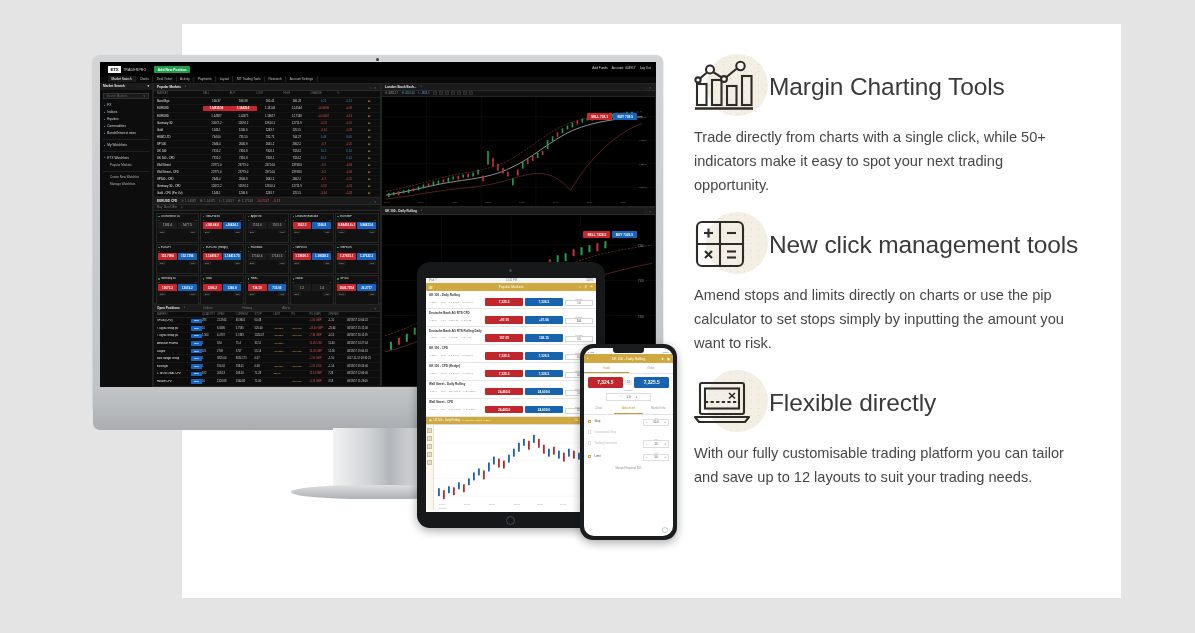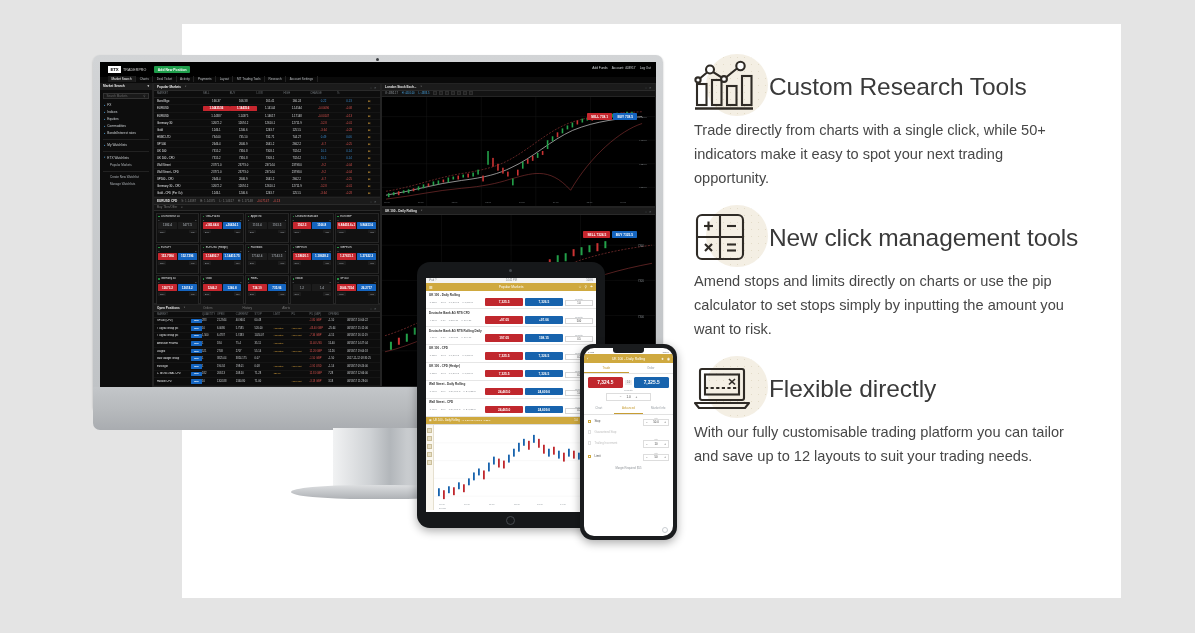--- a/index.html
+++ b/index.html
@@ -50,21 +50,21 @@
     color:#3a3a3a;
     letter-spacing:-0.1px;
     white-space:nowrap;
     margin-left:-3px;
   }
   .feature-body {
     font-size:14.6px;
     line-height:24px;
     color:#474747;
     width:385px;
-    margin-top:0;
+    margin-top:7px;
   }
   .cta {
     margin-top:23px;
     display:inline-block;
     padding:15px 34px;
     border:1.5px solid #3d5fa8;
     background:#ffffff;
     color:#3457a5;
     font-size:16.5px;
     font-weight:bold;
@@ -1469,21 +1469,21 @@
                 <line x1="1" y1="48.5" x2="59" y2="48.5" stroke-width="2.4"></line>
                 <polyline points="4,20 16,10 30,19 46,6"></polyline>
                 <circle cx="4" cy="20" r="2.6" fill="#fff"></circle>
                 <circle cx="16" cy="9.5" r="4" fill="#fff"></circle>
                 <circle cx="30" cy="19" r="2.9" fill="#fff"></circle>
                 <circle cx="46.5" cy="6" r="4.2" fill="#fff"></circle>
               </g>
             </svg>
           </div>
         </div>
-        <div class="feature-title">Custom Research Tools</div>
+        <div class="feature-title">Margin Charting Tools</div>
       </div>
       <div class="feature-body">Trade directly from charts with a single click, while 50+ indicators make it easy to spot your next trading opportunity.</div>
     </div>
 
     <div class="feature">
       <div class="feature-head">
         <div class="icon-wrap">
           <div class="icon-disc"></div>
           <div class="icon-art">
             <svg width="60" height="54" viewBox="0 0 60 54">

